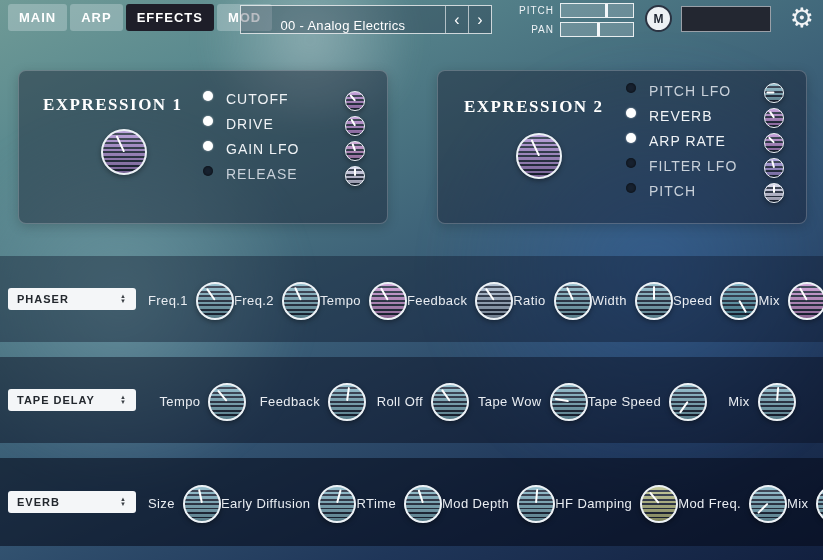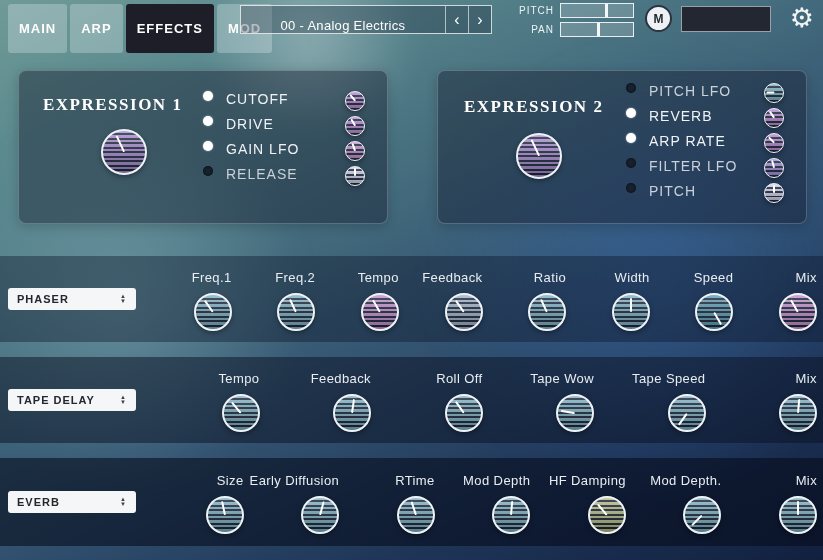--- a/index.html
+++ b/index.html
@@ -12,21 +12,21 @@
   .blob{position:absolute;border-radius:50%;filter:blur(12px);}
   .b1{left:-70px;top:110px;width:380px;height:380px;
       background:radial-gradient(circle,rgba(150,195,200,.40),rgba(150,195,200,0) 70%);}
   .b2{right:-60px;top:40px;width:460px;height:460px;
       background:radial-gradient(circle,rgba(55,105,170,.45),rgba(55,105,170,0) 70%);}
   .b3{left:180px;top:-40px;width:260px;height:160px;
       background:radial-gradient(circle,rgba(230,240,240,.35),rgba(230,240,240,0) 70%);}
 
   
   .tabs{position:absolute;left:8px;top:4px;display:flex;gap:3px;z-index:5;}
-  .tab{padding:17px 11px;background:rgba(230,238,243,.30);color:#fff;font-size:13px;
+  .tab{padding:6px 11px;background:rgba(230,238,243,.30);color:#fff;font-size:13px;
        font-weight:bold;letter-spacing:1px;border-radius:3px;cursor:default;}
   .tab.active{background:#1e1e29;}
   .preset{position:absolute;left:240px;top:5px;width:250px;height:27px;z-index:5;
           border:1px solid rgba(255,255,255,.75);background:rgba(25,35,55,.30);
           display:flex;align-items:flex-end;color:#fff;font-size:13px;}
   .preset-name{flex:1;text-align:center;letter-spacing:.3px;}
   .preset-arrow{width:22px;height:100%;display:flex;align-items:center;justify-content:center;
                 border-left:1px solid rgba(255,255,255,.6);font-size:16px;color:#fff;}
   .pp{position:absolute;left:516px;top:3px;z-index:5;}
   .pp-row{display:flex;align-items:center;gap:6px;margin-bottom:4px;}
@@ -77,21 +77,21 @@
   .fx{position:absolute;left:0;right:0;}
   .fx1{top:256px;height:86px;background:rgba(12,20,40,.40);}
   .fx2{top:357px;height:86px;background:rgba(9,15,33,.50);}
   .fx3{top:458px;height:88px;background:rgba(6,10,26,.58);}
   .dd{position:absolute;left:8px;top:50%;transform:translateY(-50%);width:128px;height:22px;
       background:#f4f6f8;border-radius:3px;display:flex;align-items:center;padding:0 9px;
       box-sizing:border-box;color:#23282e;font-size:11px;font-weight:bold;letter-spacing:1px;}
   .dd-arrows{margin-left:auto;display:flex;flex-direction:column;align-items:center;
              font-size:6px;line-height:5px;color:#3a3f45;}
   .cells{position:absolute;left:148px;right:6px;top:0;bottom:0;display:flex;}
-  .cell{flex:1;display:flex;flex-direction:column;align-items:flex-end;justify-content:center;
+  .cell{flex:1;display:flex;align-items:center;justify-content:center;
         gap:8px;padding-top:3px;}
   .cell-label{color:#e9edf2;font-size:13px;letter-spacing:.4px;white-space:nowrap;}
   .fxknob{width:38px;height:38px;}
 </style>
 </head>
 <body>
 
 <div class="app">
   <div class="bg">
     <div class="blob b1"></div>
@@ -307,21 +307,21 @@
         </div>
         <div class="cell">
           <div class="cell-label">Mod Depth</div>
           <div class="knob fxknob" style="--c: #7fb2c4; --a: 5deg;"></div>
         </div>
         <div class="cell">
           <div class="cell-label">HF Damping</div>
           <div class="knob fxknob" style="--c: #b7bd85; --a: -40deg;"></div>
         </div>
         <div class="cell">
-          <div class="cell-label">Mod Depth.</div>
+          <div class="cell-label">Mod Freq.</div>
           <div class="knob fxknob" style="--c: #7fb2c4; --a: -135deg;"></div>
         </div>
         <div class="cell">
           <div class="cell-label">Mix</div>
           <div class="knob fxknob" style="--c: #7fb2c4; --a: 0deg;"></div>
         </div>
       </div>
   </div>
 </div>
 

